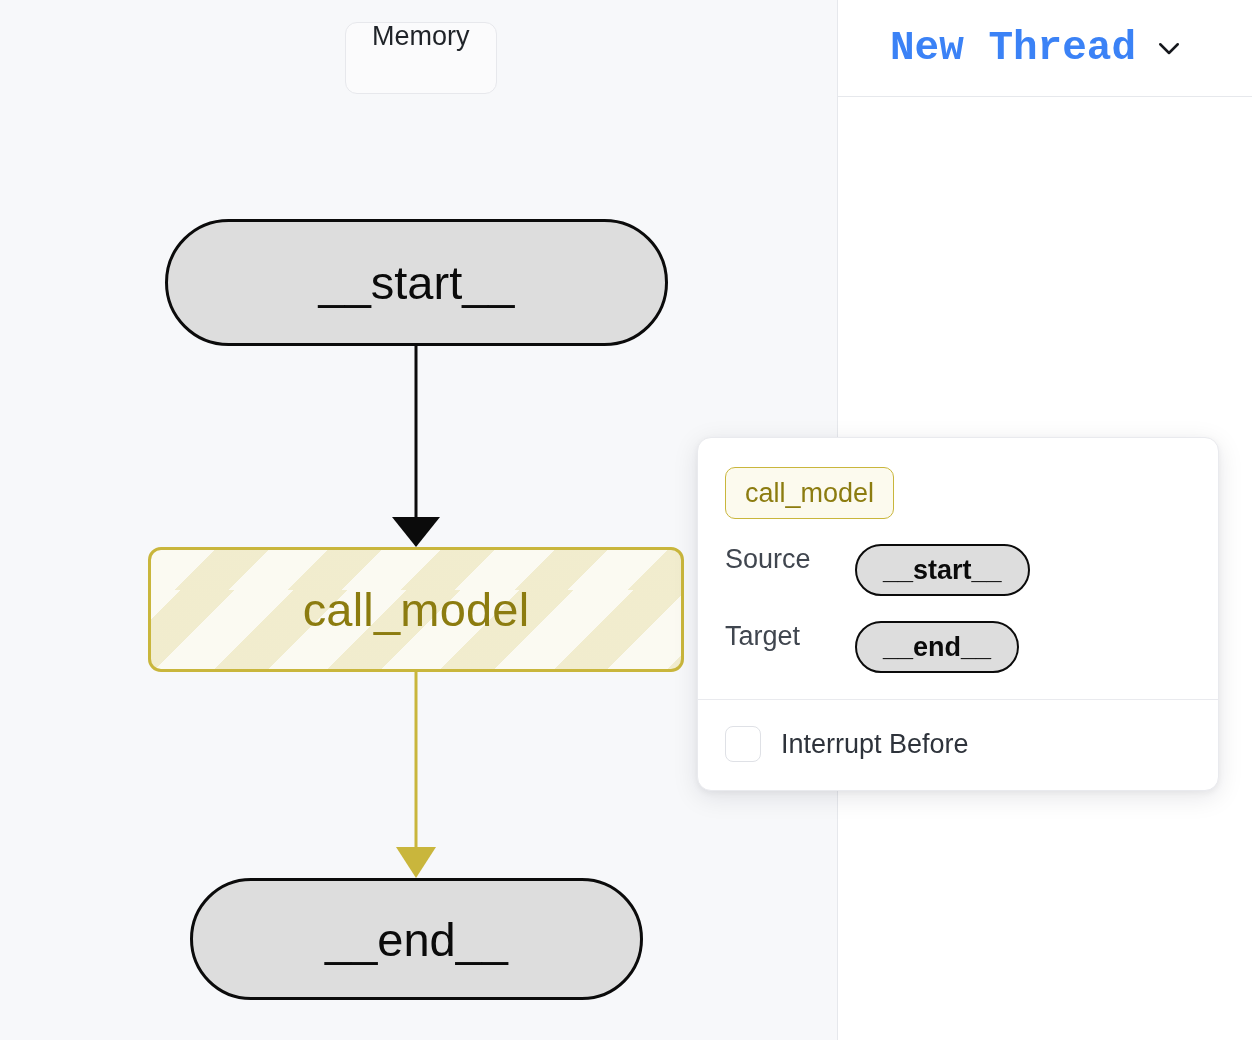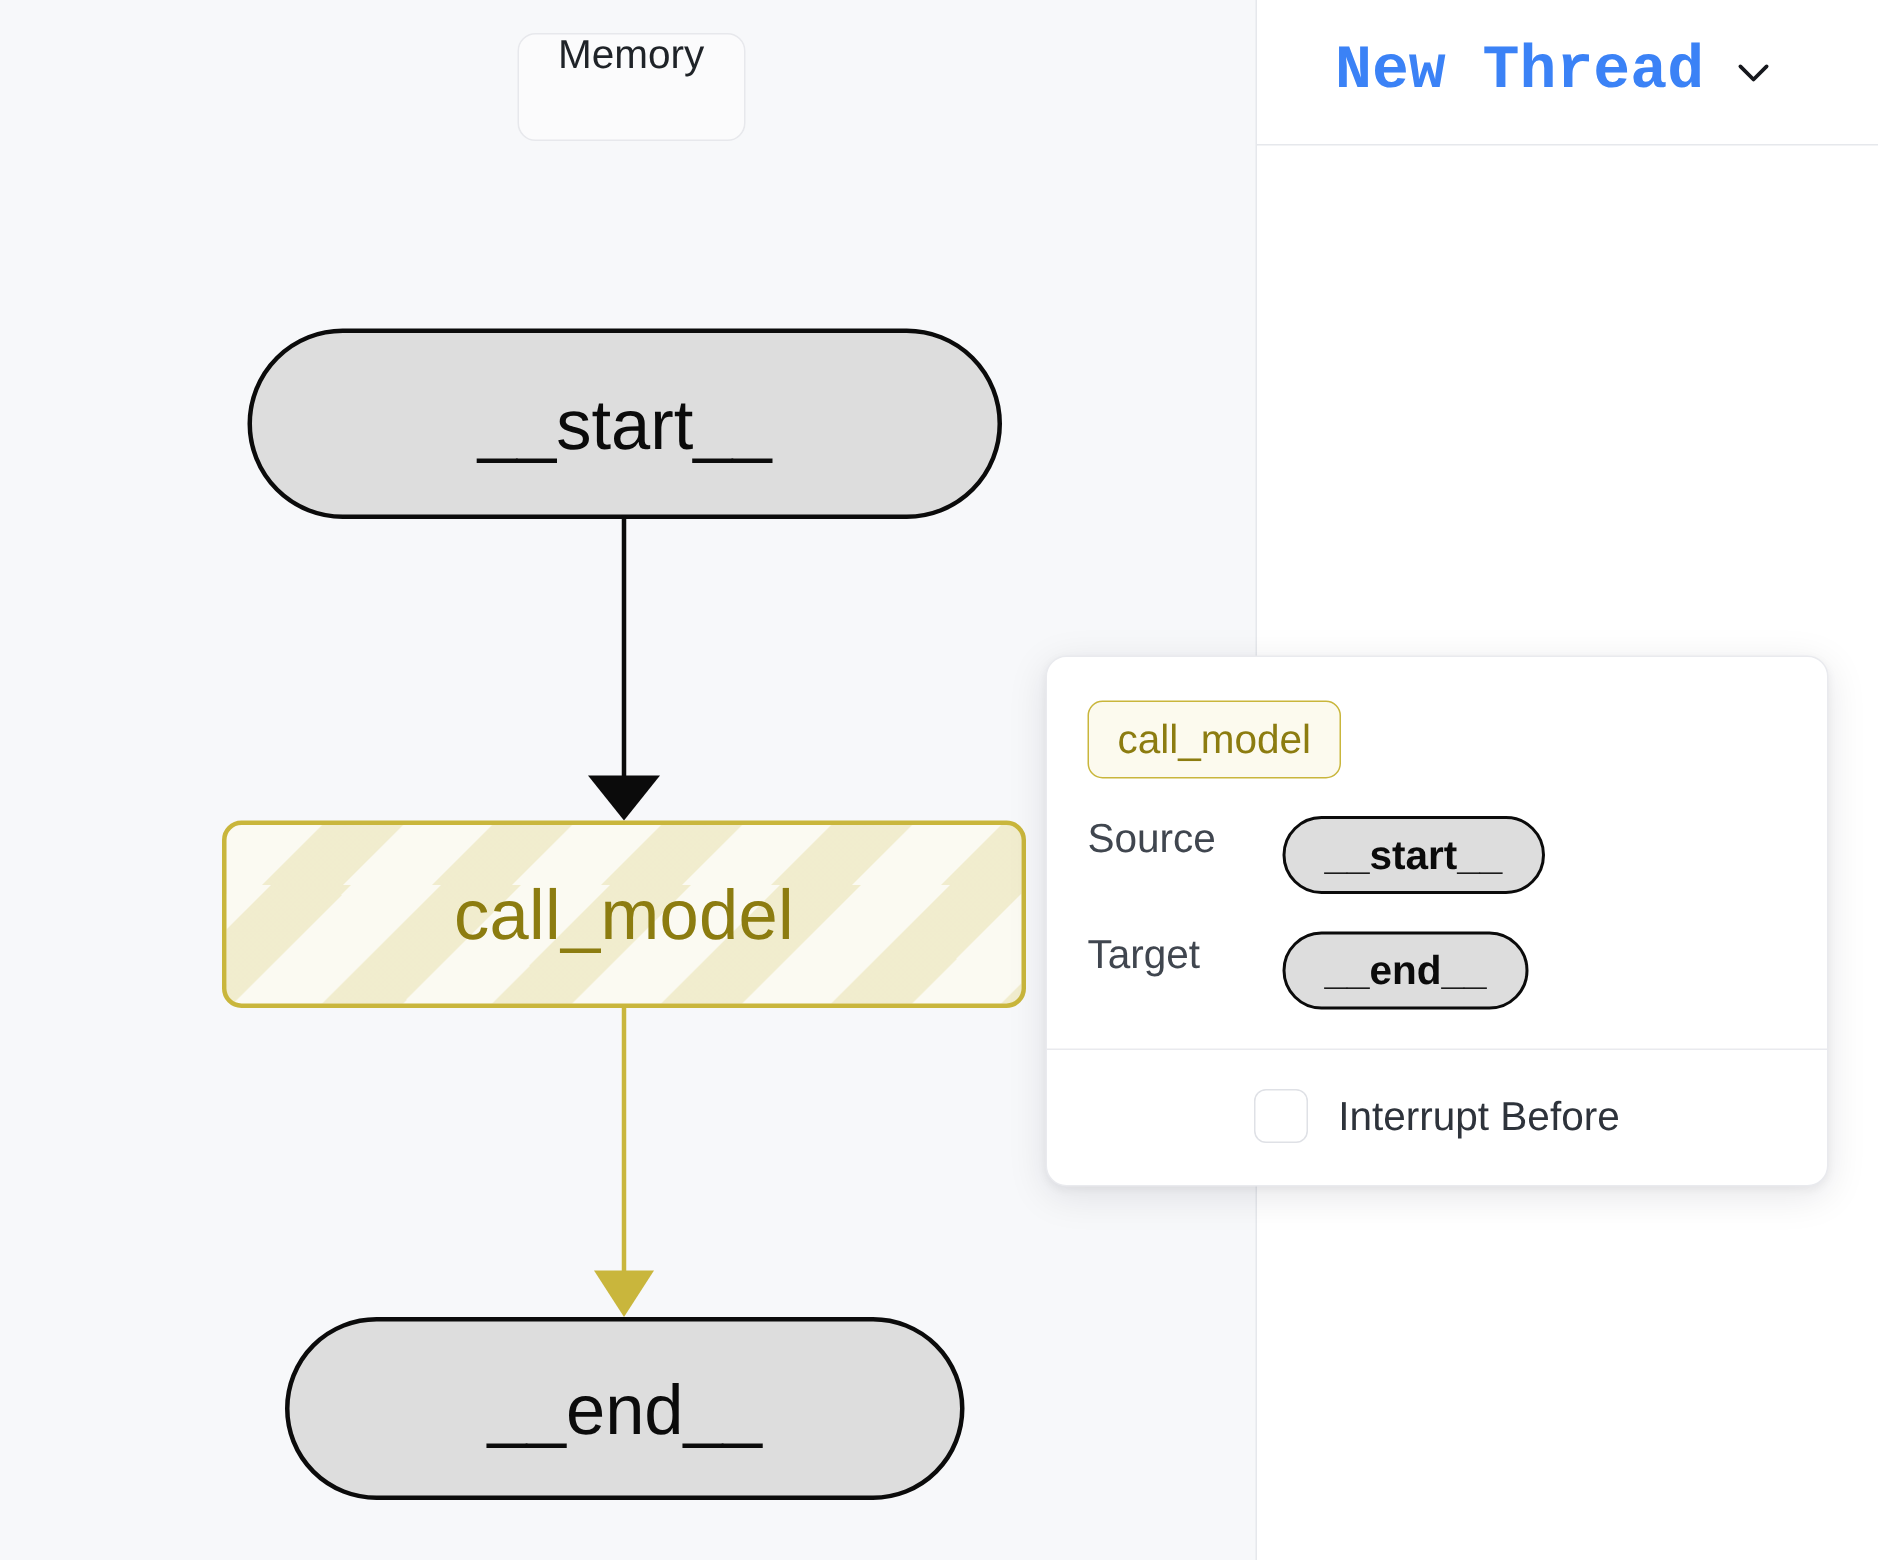--- a/index.html
+++ b/index.html
@@ -143,21 +143,20 @@
     color: #0b0b0b;
     font-size: 27px;
     font-weight: bold;
     white-space: nowrap;
   }
   .pop-divider { height: 1px; background: #e9eaee; }
   .pop-foot {
     display: flex; align-items: center;
     padding: 26px 27px 28px 27px;
     gap: 22px;
-    flex-direction: column;
   }
   .cb-group { display: flex; align-items: center; gap: 20px; }
   .cbox {
     width: 36px; height: 36px;
     border-radius: 8px;
     border: 1.5px solid #dfe1e6;
     background: #ffffff;
     display: flex; align-items: center; justify-content: center;
     flex: 0 0 36px;
     cursor: pointer;

